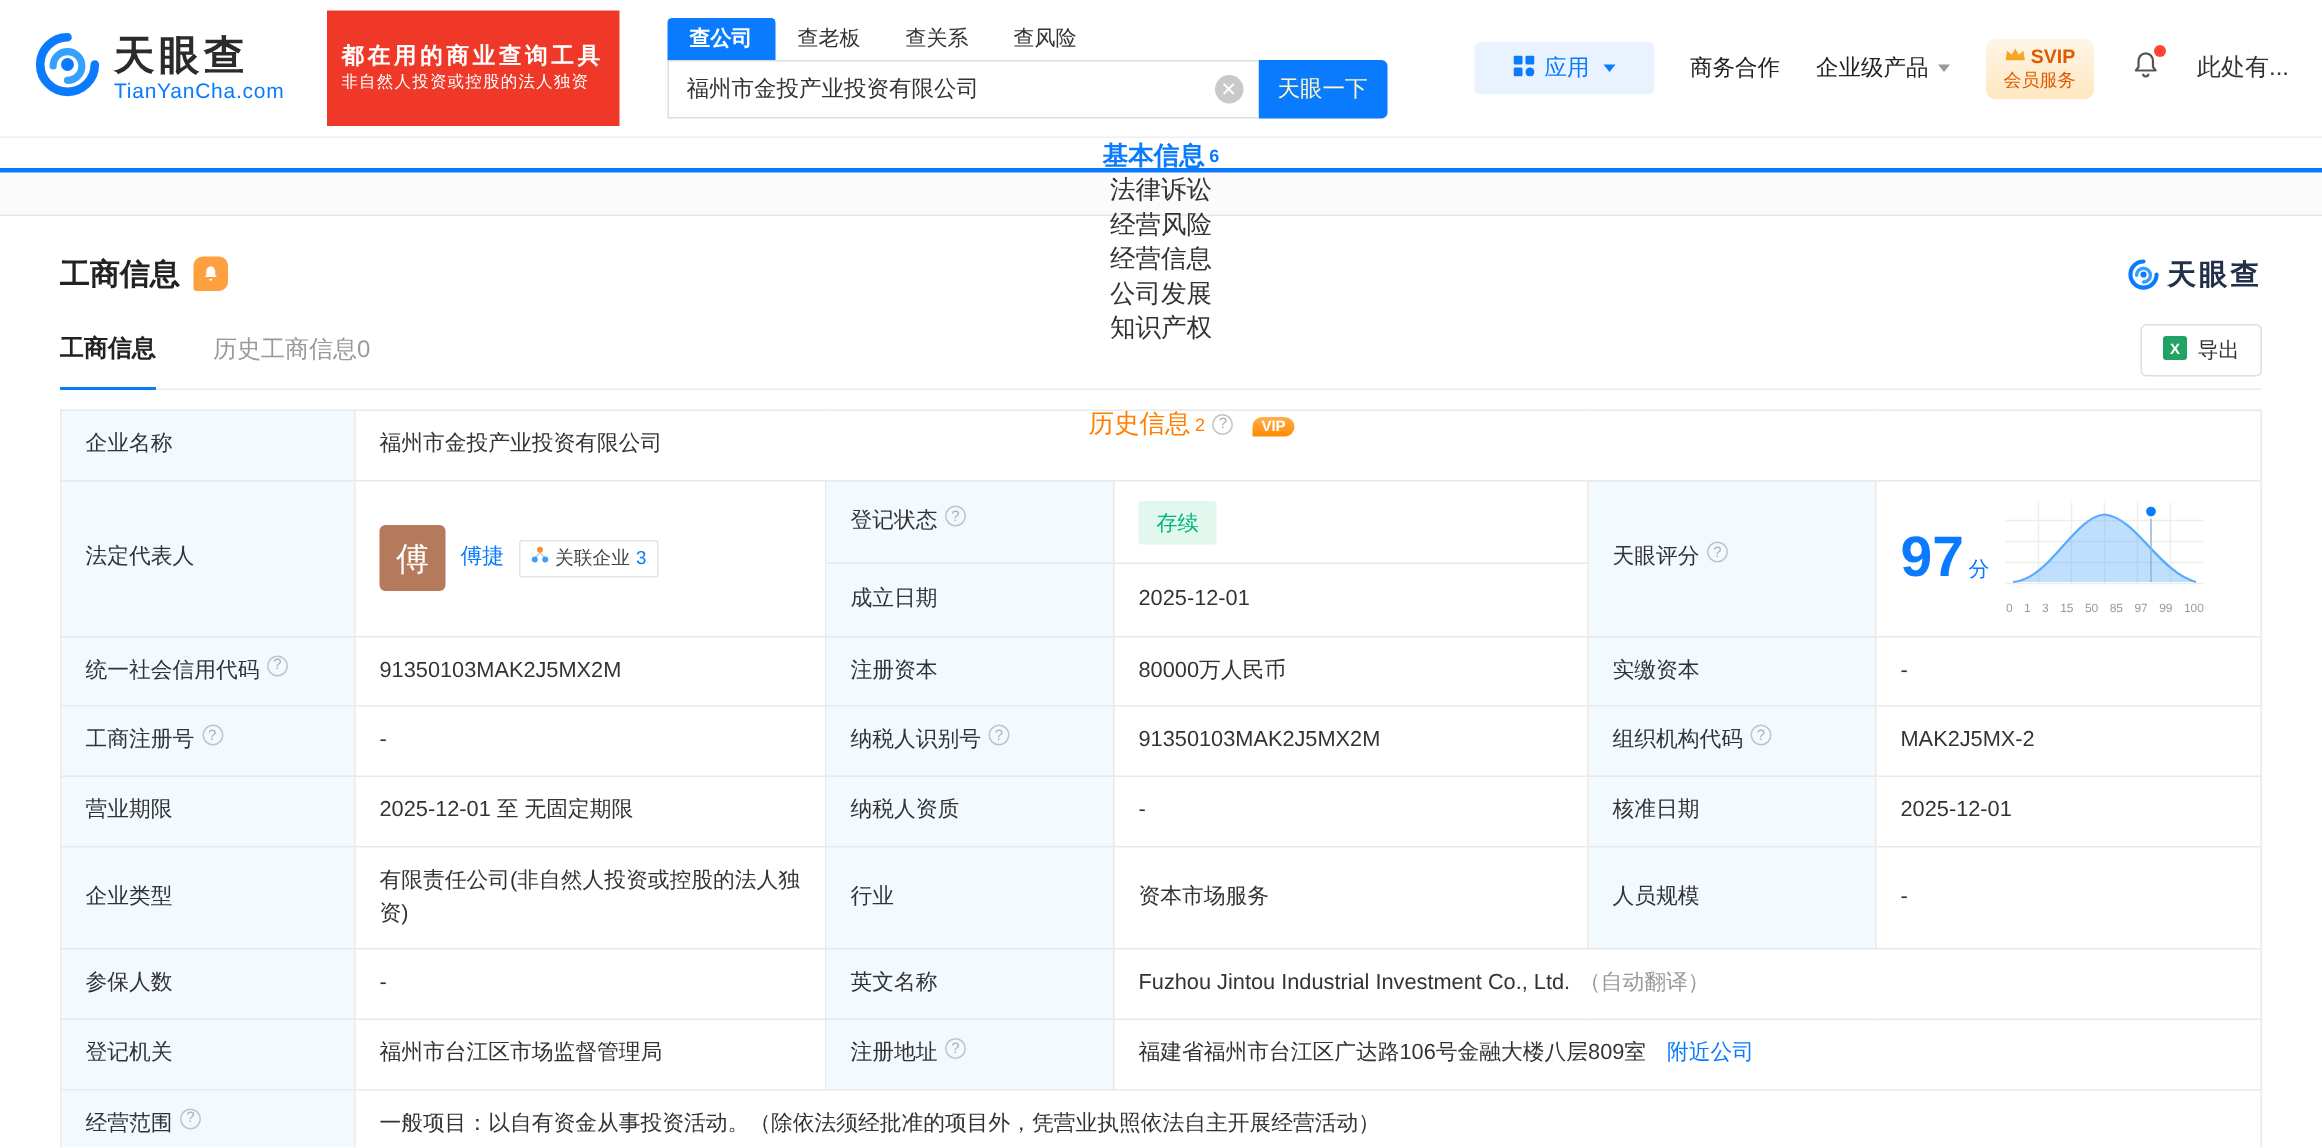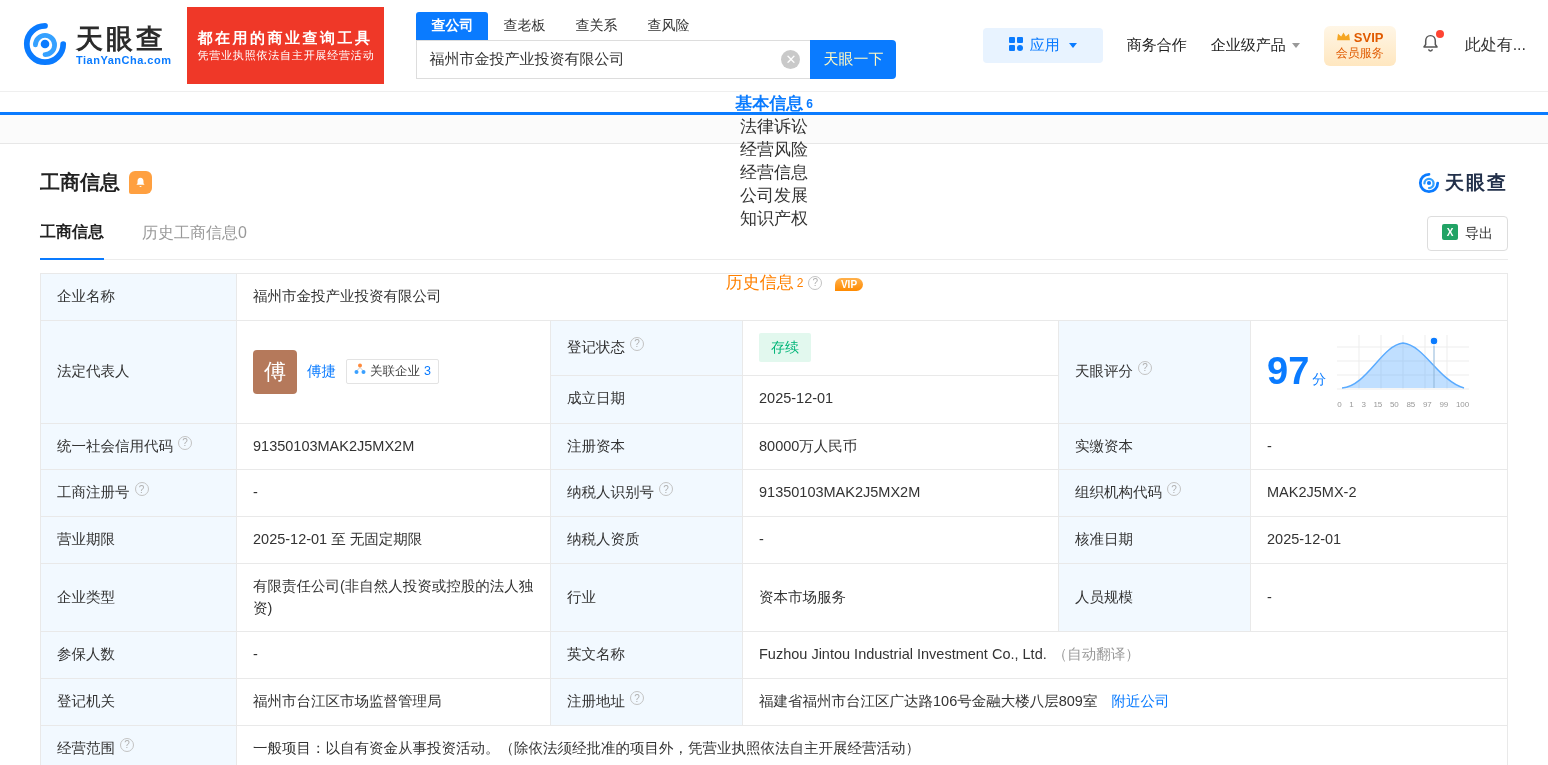--- a/index.html
+++ b/index.html
@@ -3,22 +3,22 @@
 <meta charset="utf-8">
 <style>
   * { box-sizing: border-box; margin: 0; padding: 0; }
   body { font-family: "Liberation Sans", "DejaVu Sans", sans-serif; background: #fff; }
   .page { width: 1548px; height: 765px; background: #fff; overflow: hidden; position: relative; }
 
   
   .header { height: 91px; display: flex; align-items: center; padding: 0 22px; background: #fff; }
   .logo { display: flex; align-items: center; gap: 8px; cursor: pointer; }
   .logo-txt-cn { font-size: 27px; font-weight: bold; color: #2b2b2b; letter-spacing: 3px; line-height: 1.1; }
-  .logo-txt-en { font-size: 11px; color: #0a7bff; letter-spacing: 0.5px; font-weight: bold; }
-  .banner { background: #ef3828; color: #fff; margin-left: 16px; padding: 20px 10px; line-height: 1.45; }
+  .logo-txt-en { font-size: 14px; color: #0a7bff; letter-spacing: 0.5px; }
+  .banner { background: #ef3828; color: #fff; margin-left: 28px; padding: 20px 10px; line-height: 1.45; }
   .banner-l1 { font-size: 15px; font-weight: bold; letter-spacing: 2.5px; }
   .banner-l2 { font-size: 11px; letter-spacing: 0.8px; }
 
   .search-wrap { margin-left: 32px; }
   .search-tabs { display: flex; font-size: 14px; }
   .search-tab { padding: 5px 15px; color: #333; cursor: pointer; }
   .search-tab.active { background: #0a7bff; color: #fff; font-weight: bold; border-radius: 3px 3px 0 0; }
   .search-bar { display: flex; }
   .search-input-box { position: relative; }
   .search-input { width: 394px; height: 39px; border: 1px solid #ddd; border-right: none; padding: 0 36px 0 12px; font-size: 15px; color: #333; outline: none; font-family: inherit; }
@@ -93,21 +93,21 @@
         </svg>
       </span>
       <span>
         <div class="logo-txt-cn">天眼查</div>
         <div class="logo-txt-en">TianYanCha.com</div>
       </span>
     </div>
 
     <div class="banner">
       <div class="banner-l1">都在用的商业查询工具</div>
-      <div class="banner-l2">凭营业执照依法自主开展经营活动</div>
+      <div class="banner-l2">非自然人投资或控股的法人独资</div>
     </div>
 
     <div class="search-wrap">
       <div class="search-tabs">
         <span class="search-tab active">查公司</span>
         <span class="search-tab">查老板</span>
         <span class="search-tab">查关系</span>
         <span class="search-tab">查风险</span>
       </div>
       <div class="search-bar">

